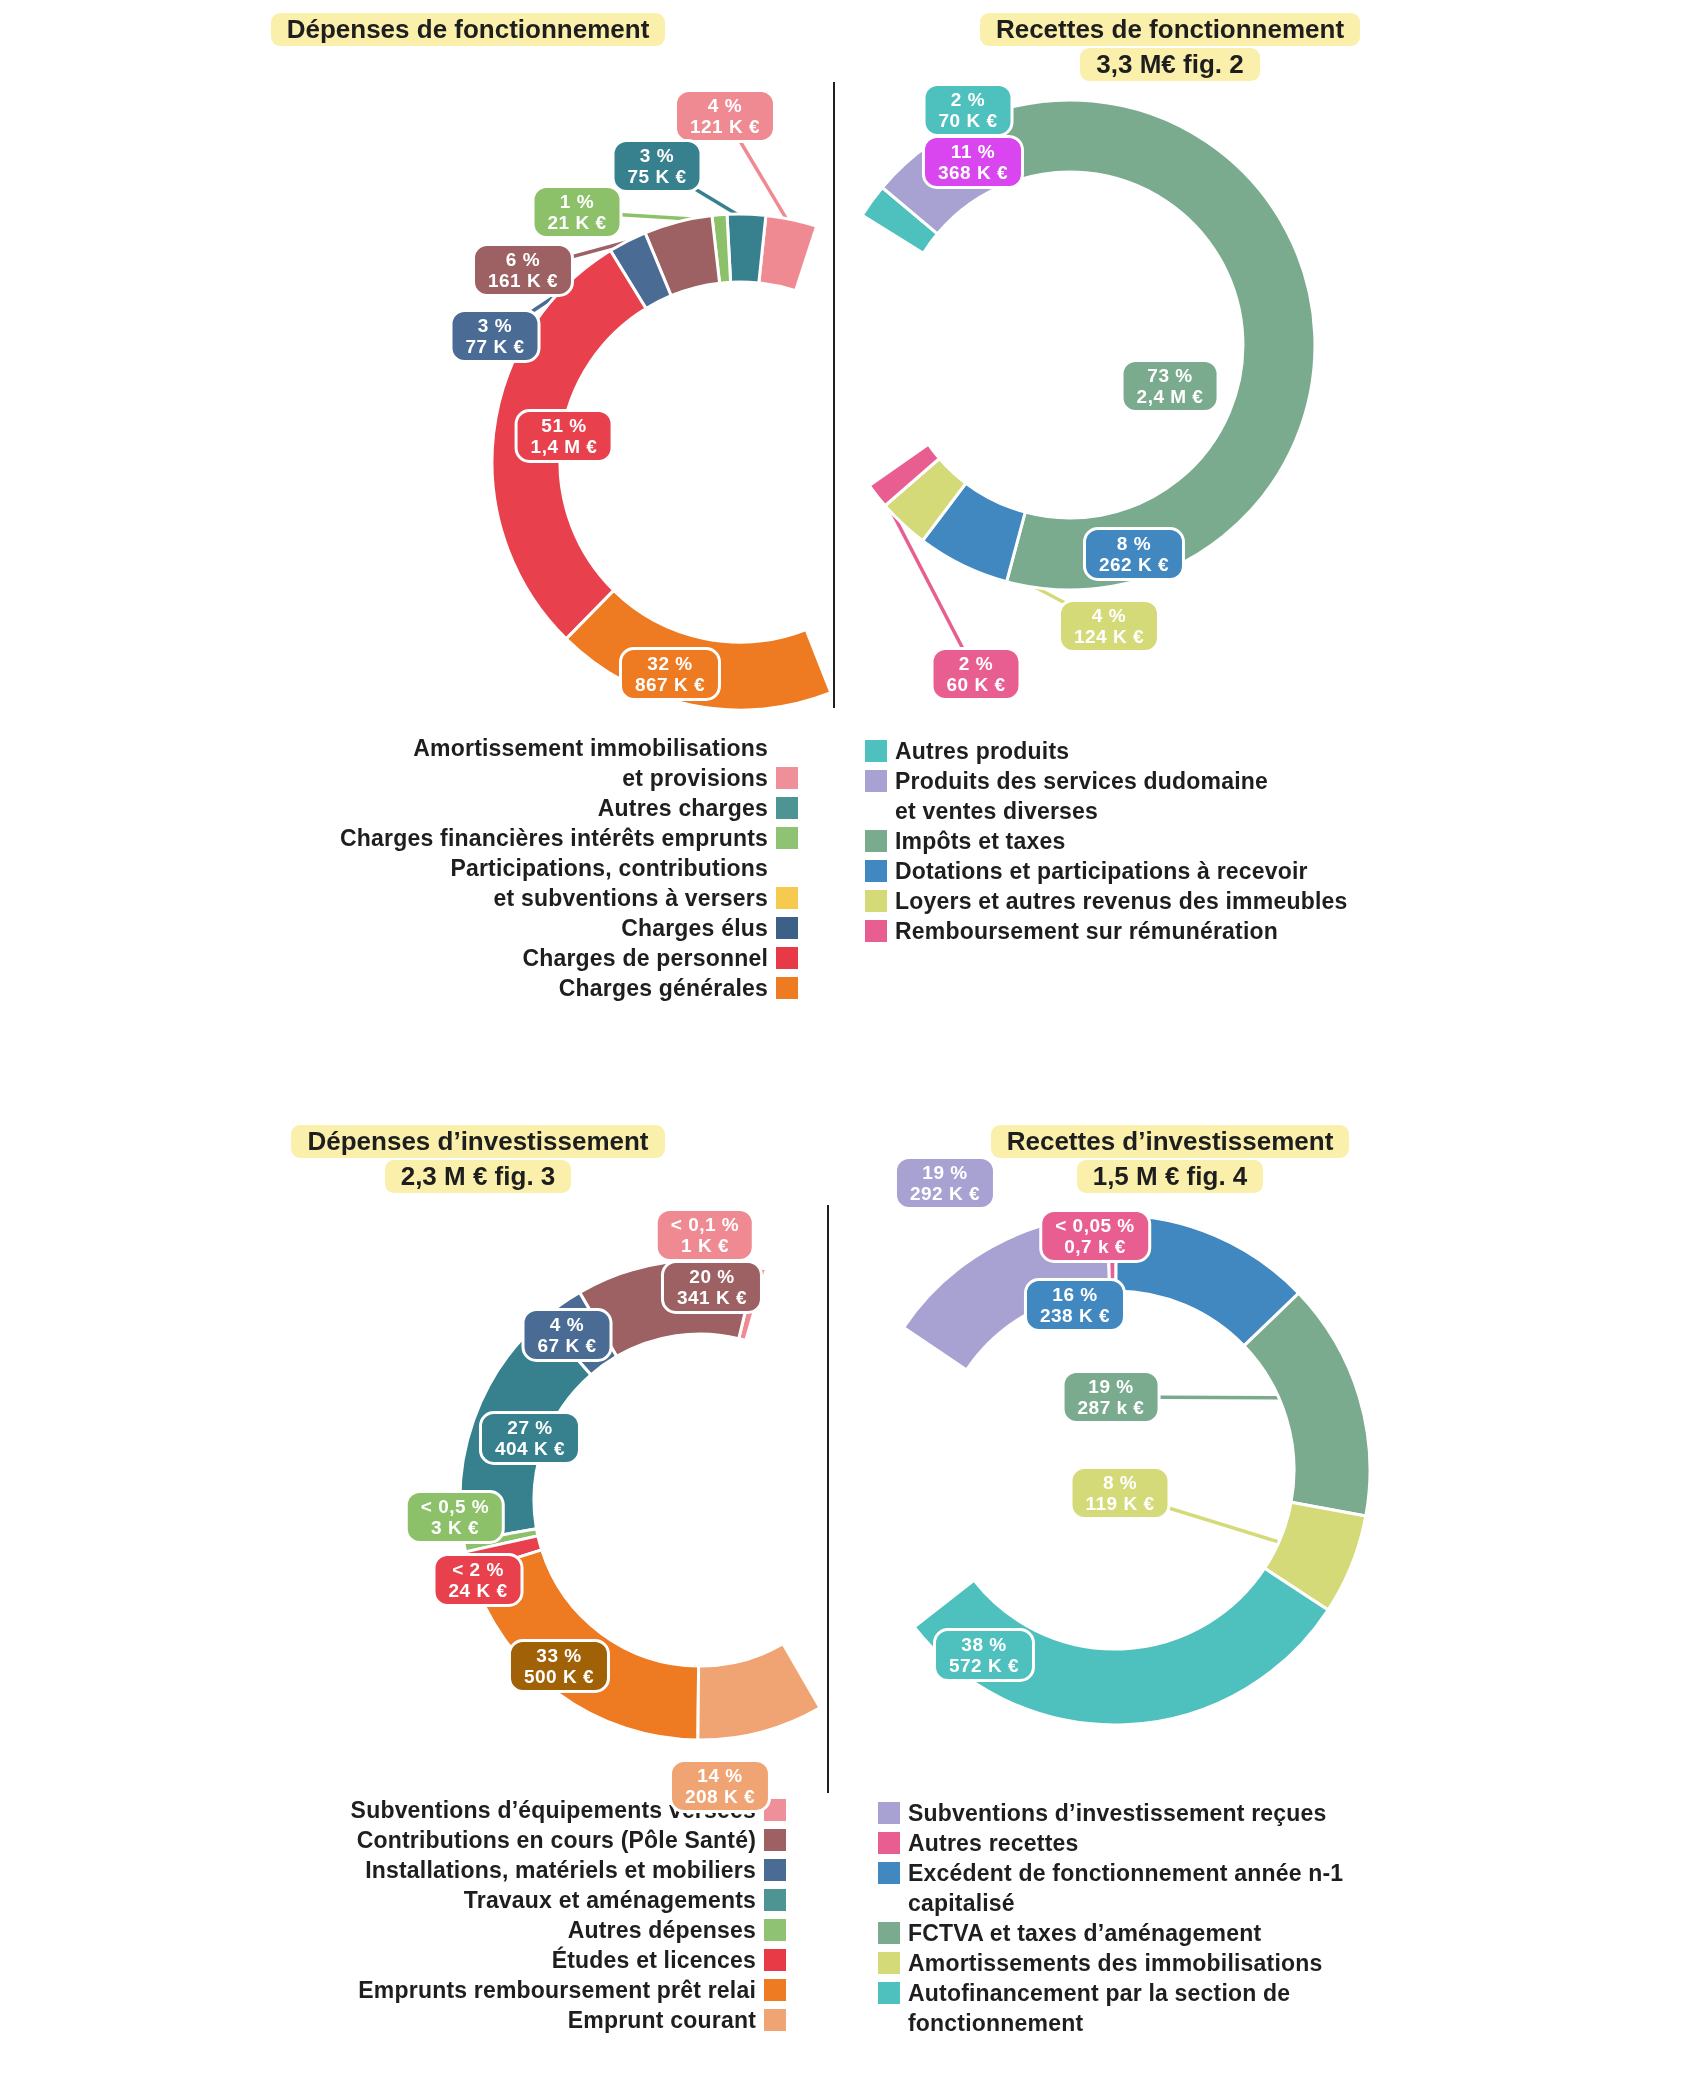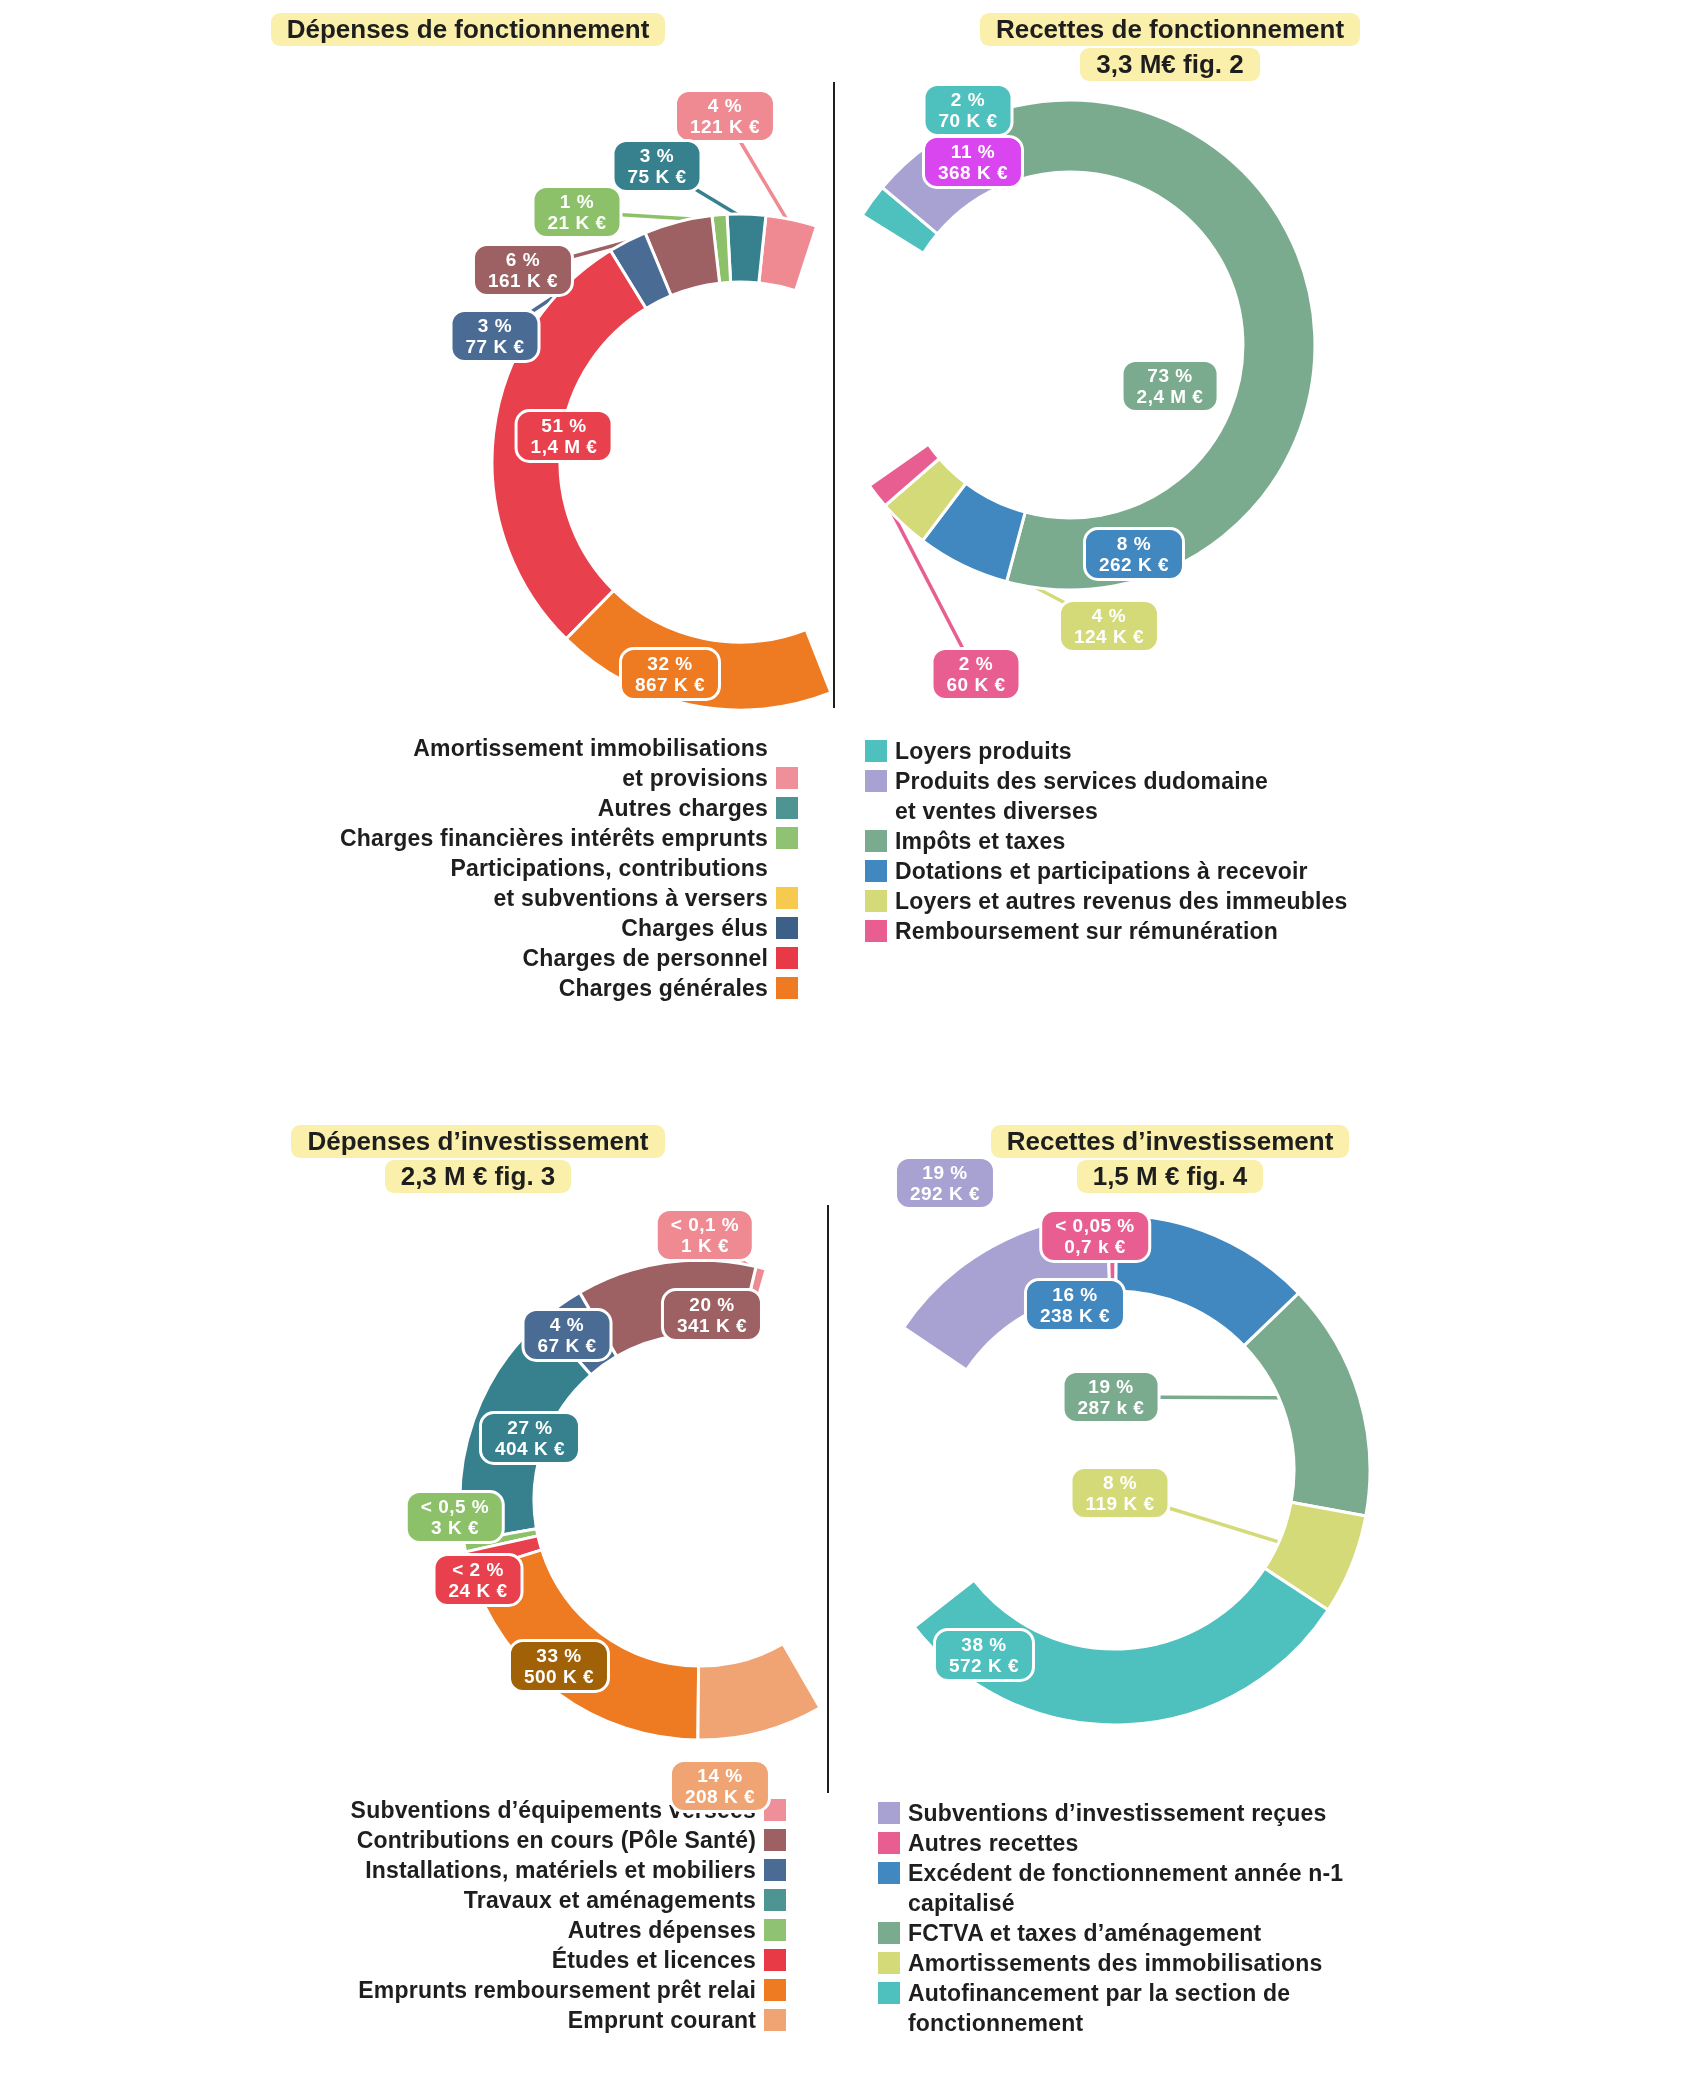--- a/index.html
+++ b/index.html
@@ -123,21 +123,21 @@
       <div class="lsq" style="background: rgb(232, 58, 70);"></div>
     </div>
     <div class="lrow">
       <div class="ltext">Charges générales</div>
       <div class="lsq" style="background: rgb(238, 122, 34);"></div>
     </div>
   </div>
 <div class="legend left" id="legend-1" style="left:865px;top:736px">
     <div class="lrow">
       <div class="lsq" style="background: rgb(78, 192, 189);"></div>
-      <div class="ltext">Loyers produits</div>
+      <div class="ltext">Autres produits</div>
     </div>
     <div class="lrow">
       <div class="lsq" style="background: rgb(168, 162, 211);"></div>
       <div class="ltext">Produits des services dudomaine<br>et ventes diverses</div>
     </div>
     <div class="lrow">
       <div class="lsq" style="background: rgb(123, 171, 142);"></div>
       <div class="ltext">Impôts et taxes</div>
     </div>
     <div class="lrow">
@@ -263,21 +263,21 @@
     <div>124 K €</div>
   </div>
 <div class="callout" style="left: 976px; top: 674px; background: rgb(233, 94, 144);">
     <div>2 %</div>
     <div>60 K €</div>
   </div>
 <div class="callout" style="left: 705px; top: 1235px; background: rgb(239, 138, 146);">
     <div>&lt; 0,1 %</div>
     <div>1 K €</div>
   </div>
-<div class="callout" style="left: 712px; top: 1287px; background: rgb(157, 97, 100); margin-top: 28px;">
+<div class="callout" style="left: 712px; top: 1287px; background: rgb(157, 97, 100);">
     <div>20 %</div>
     <div>341 K €</div>
   </div>
 <div class="callout" style="left: 567px; top: 1335px; background: rgb(74, 107, 148);">
     <div>4 %</div>
     <div>67 K €</div>
   </div>
 <div class="callout" style="left: 530px; top: 1438px; background: rgb(55, 129, 142);">
     <div>27 %</div>
     <div>404 K €</div>

